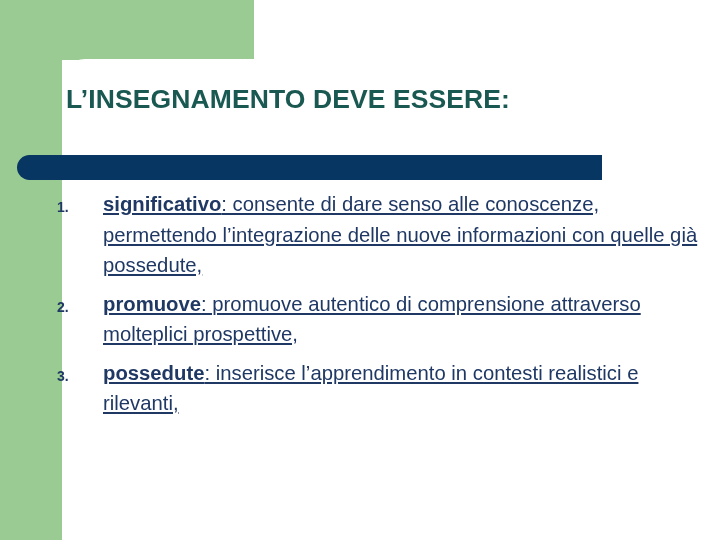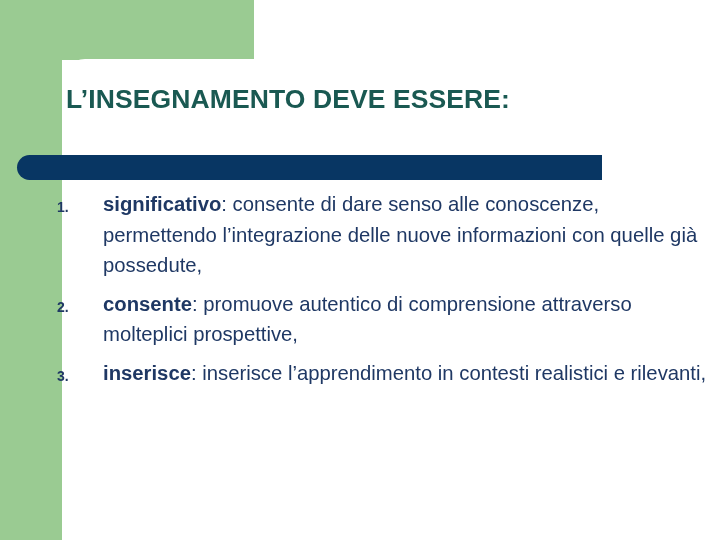--- a/index.html
+++ b/index.html
@@ -98,20 +98,21 @@
     width: 34px;
     font-size: 14px;
     font-weight: bold;
     color: #1F3864;
     text-align: left;
   }
   .item-text {
     display: block;
     font-size: 20.3px;
     color: #1F3864;
+    text-decoration: underline;
   }
   .item-term {
     font-weight: bold;
   }
 </style>
 </head>
 <body>
 
 <div id="slide">
 
@@ -126,23 +127,23 @@
 
   <div class="body-list">
 
     <div class="list-item">
       <span class="item-number">1.</span>
       <span class="item-text"><span class="item-term">significativo</span><span>: consente di dare senso alle conoscenze, permettendo l’integrazione delle nuove informazioni con quelle già possedute,</span></span>
     </div>
 
     <div class="list-item">
       <span class="item-number">2.</span>
-      <span class="item-text"><span class="item-term">consente</span><span>: promuove autentico di comprensione attraverso molteplici prospettive,</span></span>
+      <span class="item-text"><span class="item-term">promuove</span><span>: promuove autentico di comprensione attraverso molteplici prospettive,</span></span>
     </div>
 
     <div class="list-item">
       <span class="item-number">3.</span>
-      <span class="item-text"><span class="item-term">inserisce</span><span>: inserisce l’apprendimento in contesti realistici e rilevanti,</span></span>
+      <span class="item-text"><span class="item-term">possedute</span><span>: inserisce l’apprendimento in contesti realistici e rilevanti,</span></span>
     </div>
 
   </div>
 
 </div>
 
 </body></html>

